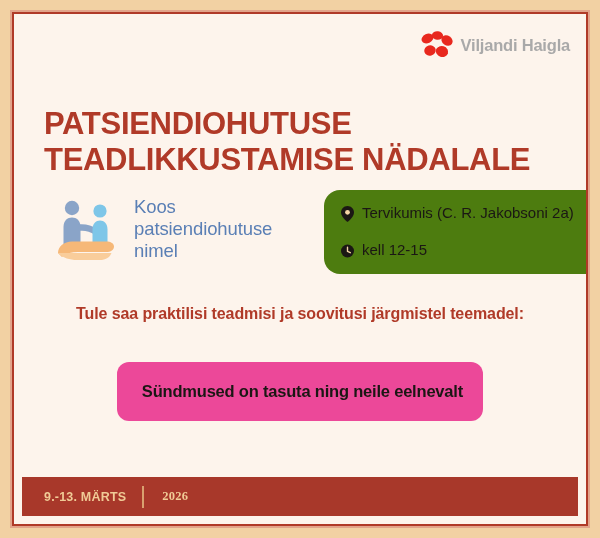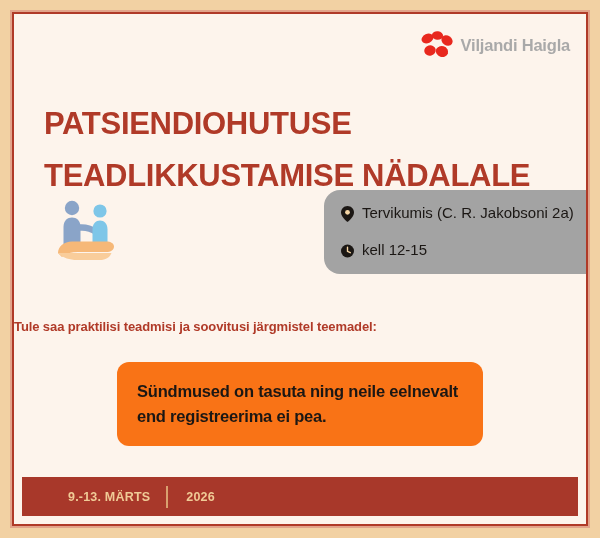--- a/index.html
+++ b/index.html
@@ -53,21 +53,21 @@
     font-size:20px; color:#b03a28;
     letter-spacing:0.1px;
   }
   .headline {
     position:absolute;
     left:30px; top:92px;
     font-size:31px; line-height:1.17;
     font-weight:bold; color:#b03a28;
     letter-spacing:-0.3px;
   }
-  .headline .l2 { display:block;margin-top:16px; }
+  .headline .l2 { display:block; }
 
   
   .midrow {
     position:absolute;
     left:0; right:0; top:176px; height:100px;
   }
   .koos-logo {
     position:absolute;
     left:42px; top:6px;
     display:flex; align-items:center; gap:8px;
@@ -75,79 +75,80 @@
   .koos-mark { width:70px; height:66px; display:block; flex:none; }
   .koos-text {
     font-size:18.5px; line-height:1.18;
     color:#5a7fb5; letter-spacing:-0.1px;
   }
   .koos-text span { display:block; }
 
   .infobox {
     position:absolute;
     left:310px; top:0; right:0;
-    background:#a3a3a3;
+    background:#4d7c0f;
     border-radius:16px 0 0 16px;
     padding:14px 10px 14px 17px;
   }
   .info-line {
     display:flex; align-items:flex-start; gap:8px;
     color:#1b1714; font-size:15px; line-height:1.26;
   }
   .info-line + .info-line { margin-top:18px; }
   .info-ico { flex:none; width:13px; height:16px; margin-top:2px; }
   .info-txt span { display:block; white-space:nowrap; }
 
   
   .subtitle {
     position:absolute;
-    left:0; right:0; top:305px;
-    font-size:13px; font-weight:bold;
+    left:0; right:0; top:291px;
+    text-align:center;
+    font-size:16px; font-weight:bold;
     color:#b03a28; letter-spacing:-0.1px;
   }
 
   
   .notice {
     position:absolute;
     left:103px; right:103px; top:348px;
-    background:#f97316;
+    background:#ec4899;
     border-radius:12px;
     padding:17px 20px;
-    text-align:left;
+    text-align:right;
     font-size:16.5px; font-weight:bold;
     line-height:1.5; color:#1b1714;
     letter-spacing:-0.2px;
   }
   .notice span { display:block; }
 
   
   .footer {
     position:absolute;
     left:8px; right:8px; bottom:8px;
     height:39px;
     background:#a8382a;
     display:flex; align-items:center;
     color:#f0cb96;
     font-size:12.5px; font-weight:bold;
     letter-spacing:0.2px;
   }
-  .f-dates { padding-left:22px; white-space:nowrap;margin-left:24px; }
+  .f-dates { padding-left:22px; white-space:nowrap; }
   .f-sep {
     width:1px; height:22px; background:#d9a06f;
     margin:0 0 0 16px;
   }
   .f-title {
     flex:1; text-align:center; white-space:nowrap;
     padding:0 6px;
   }
   .f-sep2 {
     width:1px; height:22px; background:#d9a06f;
     margin-right:18px;
   }
-  .f-year { padding-right:14px; white-space:nowrap; }
+  .f-year { padding-right:14px; white-space:nowrap;font-family:Liberation Serif, serif; }
 </style>
 </head>
 <body>
 
 <div class="poster">
   <div class="frame-outer">
     <div class="frame-inner">
       <div class="content">
 
         <div class="brand">
@@ -178,20 +179,25 @@
               <circle cx="16" cy="12" r="7.2" fill="#8aa4c8"></circle>
               <path d="M7.5 48 V31 C7.5 24.5 11.5 21.5 16 21.5 C20.5 21.5 24.5 24.5 24.5 31 V48 Z" fill="#8aa4c8"></path>
               <path d="M22 28.5 C29 27.5 36 29.5 41 33 L38.5 38.5 C34 35.5 28 34 22.5 35 Z" fill="#8aa4c8"></path>
 
               <circle cx="44" cy="15" r="6.6" fill="#7ec6e8"></circle>
               <path d="M36.5 48 V33.5 C36.5 27.5 40 24.5 44 24.5 C48 24.5 51.5 27.5 51.5 33.5 V48 Z" fill="#7ec6e8"></path>
 
               <path d="M2 57 C2 50.5 8 45.5 16 45.5 L50 45.5 C55 45.5 58 47.5 58 50.5 C58 54 55 56 50 56 L22 56 C15 56 9 58 6 61 Z" fill="#f6b878"></path>
               <path d="M2 57 C6 61.5 13 64 21 64 L44 64 C50 64 54 61 55.5 57 Z" fill="#f9cd9b"></path>
             </svg>
+            <div class="koos-text">
+              <span>Koos</span>
+              <span>patsiendiohutuse</span>
+              <span>nimel</span>
+            </div>
           </div>
 
           <div class="infobox">
             <div class="info-line">
               <svg class="info-ico" viewBox="0 0 13 16">
                 <path d="M6.5 0 C2.9 0 0 2.9 0 6.5 C0 11 6.5 16 6.5 16 C6.5 16 13 11 13 6.5 C13 2.9 10.1 0 6.5 0 Z" fill="#1b1714"></path>
                 <circle cx="6.5" cy="6.3" r="2.4" fill="#f5d5a5"></circle>
               </svg>
               <div class="info-txt">
                 <span>Tervikumis (C. R. Jakobsoni 2a)</span>
@@ -207,21 +213,20 @@
               </div>
             </div>
           </div>
 
         </div>
 
         <div class="subtitle">Tule saa praktilisi teadmisi ja soovitusi järgmistel teemadel:</div>
 
         <div class="notice">
           <span>Sündmused on tasuta ning neile eelnevalt</span>
-          <span>end registreerima ei pea.</span>
         </div>
 
         <div class="footer">
           <div class="f-dates">9.-13. MÄRTS</div>
           <div class="f-sep"></div>
           <div class="f-sep2"></div>
           <div class="f-year">2026</div>
         </div>
 
       </div>

